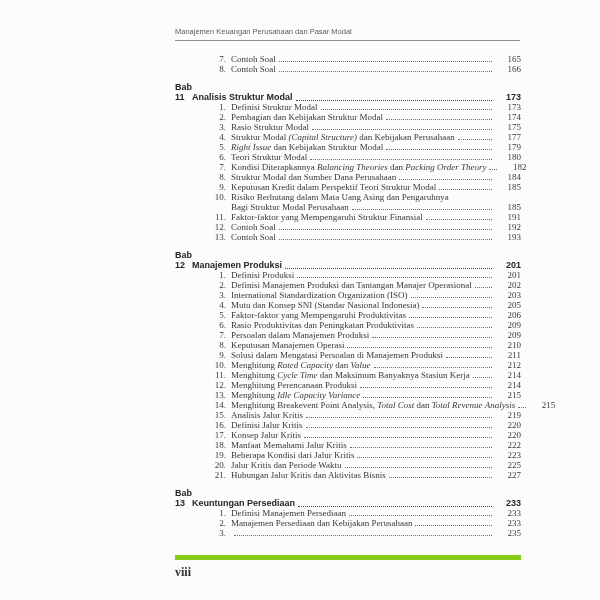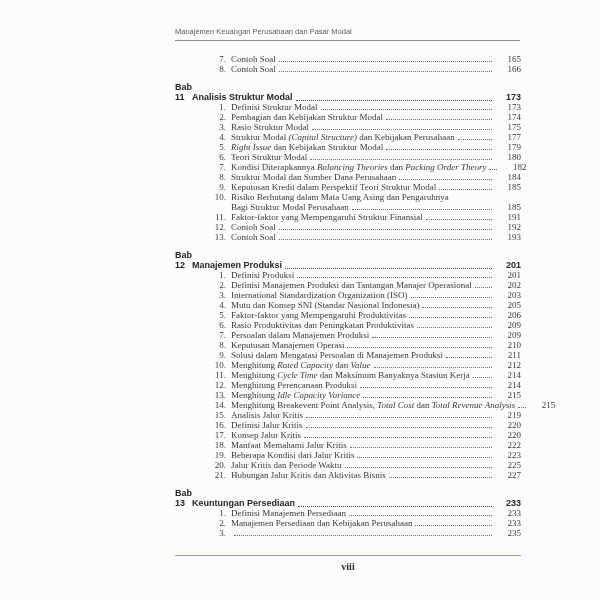--- a/index.html
+++ b/index.html
@@ -47,23 +47,23 @@
   .dots {
     flex:1; min-width:8px; height:0;
     border-bottom:1.1px dotted #6e6e6e;
     margin:0 3px 2px 3px;
   }
   .pg { width:26px; flex-shrink:0; text-align:right; }
 
   
   .footer {
     position:absolute; left:127px; right:127px; top:555px;
-    border-top:1px solid #84cc16;
+    border-top:5px solid #84cc16;
     padding-top:5px;
-    font-weight:bold; font-size:10px; color:#2f2f2f;text-align:center;
+    font-weight:bold; font-size:12px; color:#2f2f2f;
   }
 </style>
 </head>
 <body>
 
 <div class="page">
   <div class="running-header">
     <span>Manajemen Keuangan Perusahaan dan Pasar Modal</span>
   </div>
 

